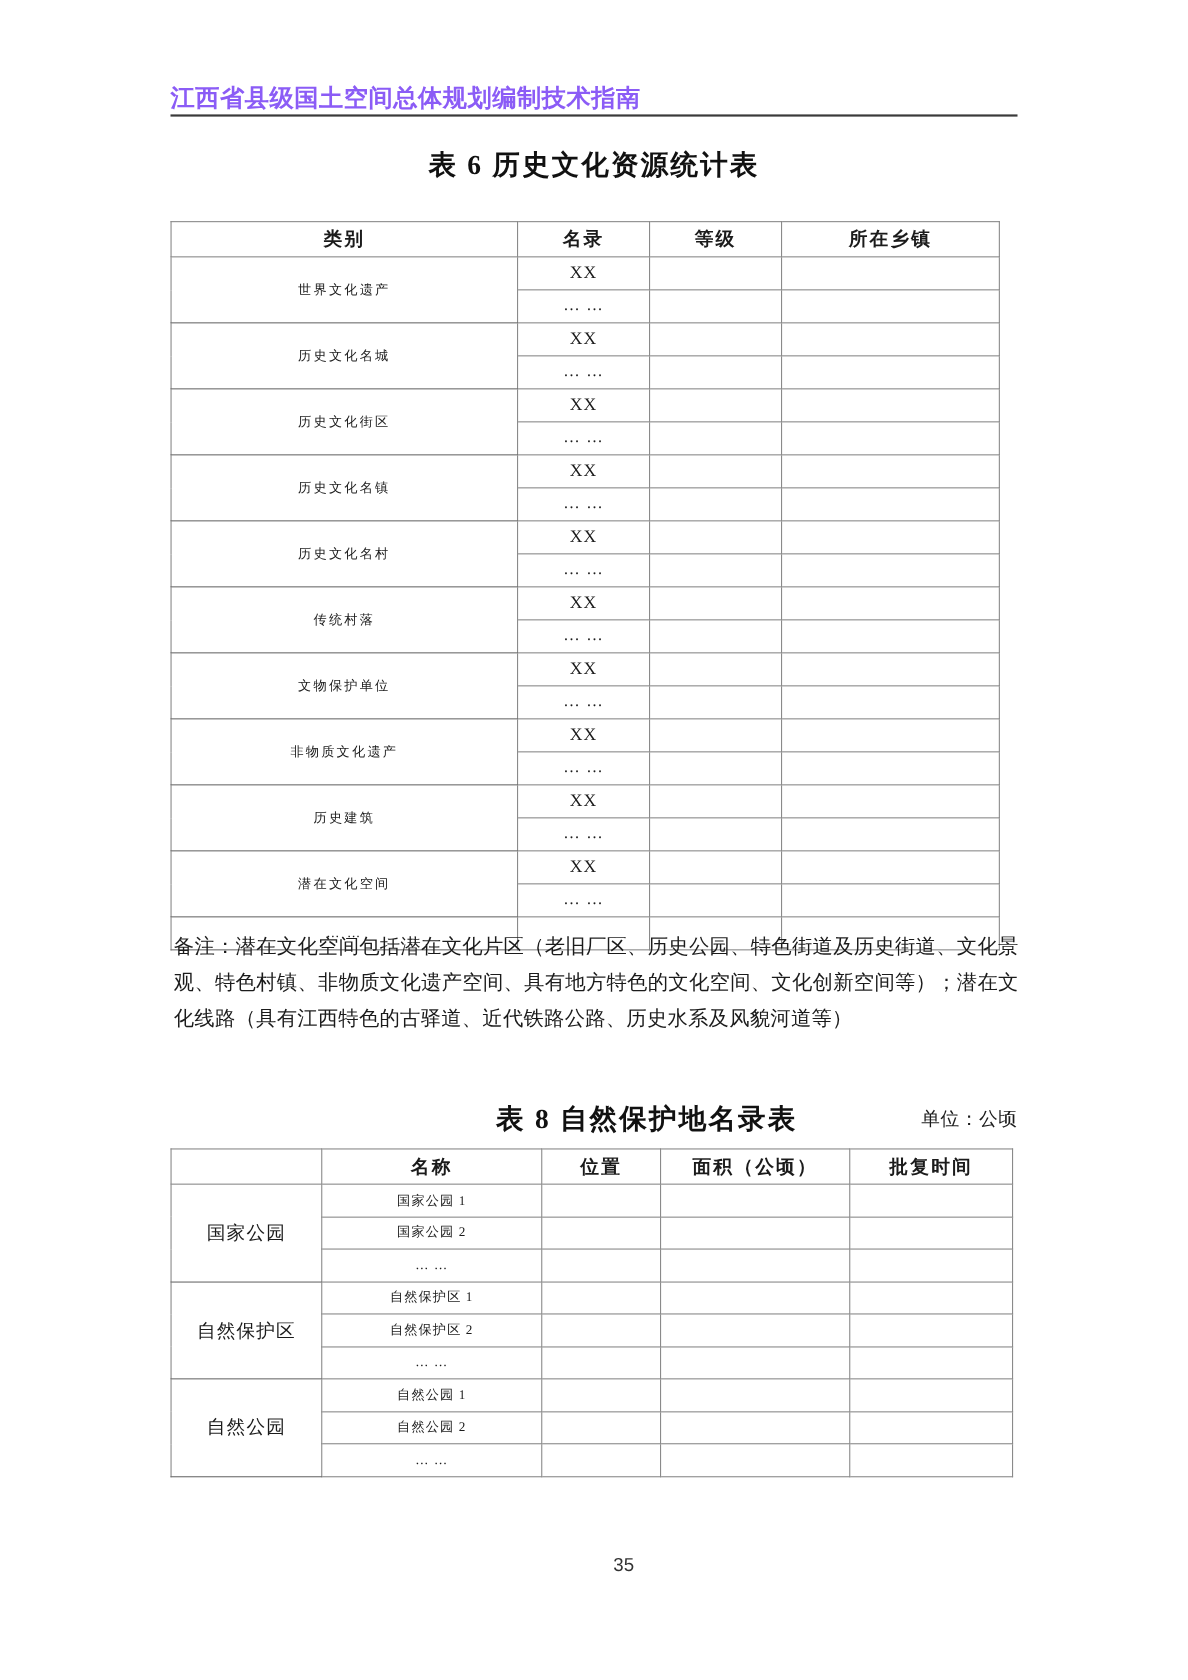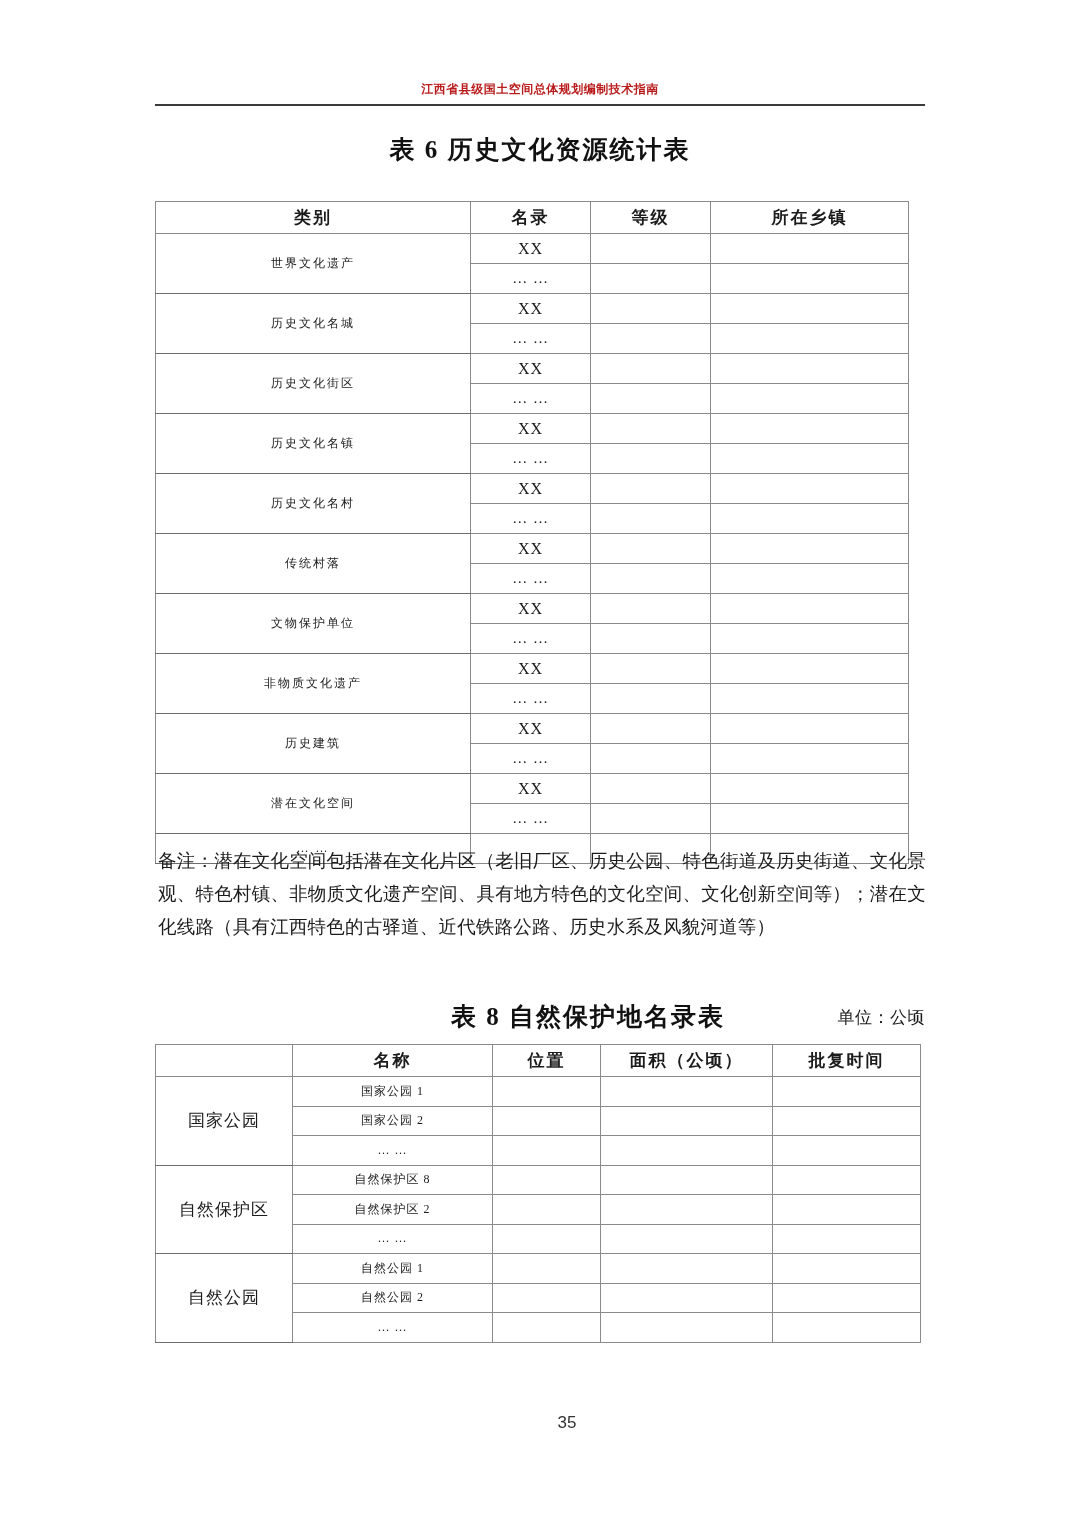--- a/index.html
+++ b/index.html
@@ -24,26 +24,26 @@
   }
 
   
   .header-band {
     position: absolute;
     left: 155px;
     top: 78px;
     width: 770px;
   }
   .header-title {
-    text-align: center;
-    font-size: 12px;
+    text-align: left;
+    font-size: 22px;
     font-weight: 600;
     letter-spacing: 0.5px;
     line-height: 22px;
-    color: #b91c1c;
+    color: #8b5cf6;
     white-space: nowrap;
   }
   .header-rule {
     margin-top: 4px;
     border-bottom: 2.5px solid #3a3a3a;
     width: 100%;
   }
 
   
   .table-caption {
@@ -349,21 +349,21 @@
           <td></td>
         </tr>
         <tr>
           <td class="name-cell ellipsis-cell">… …</td>
           <td></td>
           <td></td>
           <td></td>
         </tr>
         <tr class="block-top">
           <td class="cat-cell" rowspan="3">自然保护区</td>
-          <td class="name-cell">自然保护区 8</td>
+          <td class="name-cell">自然保护区 1</td>
           <td></td>
           <td></td>
           <td></td>
         </tr>
         <tr>
           <td class="name-cell">自然保护区 2</td>
           <td></td>
           <td></td>
           <td></td>
         </tr>

